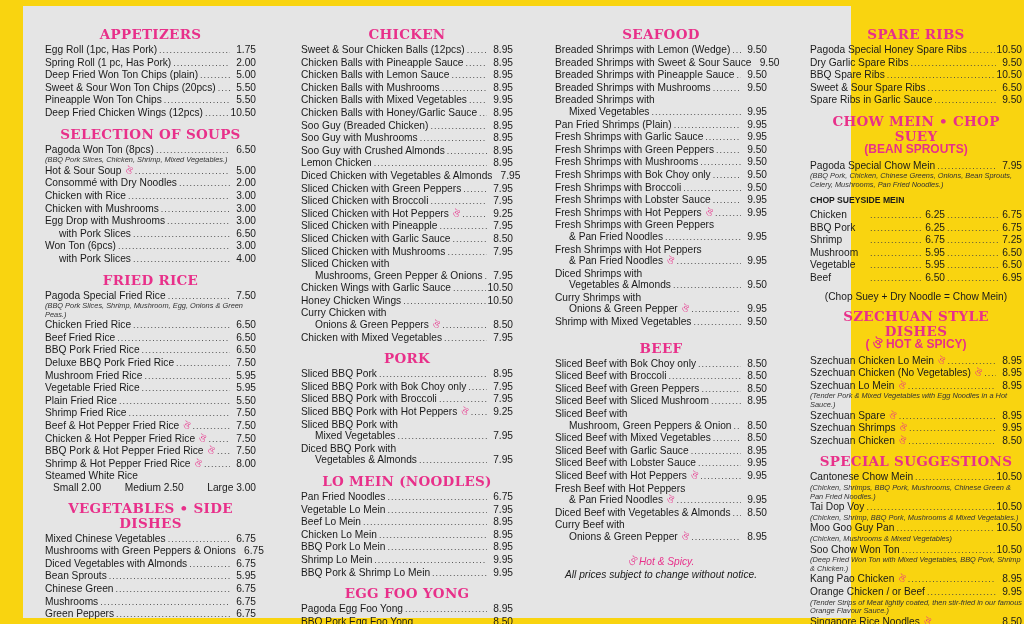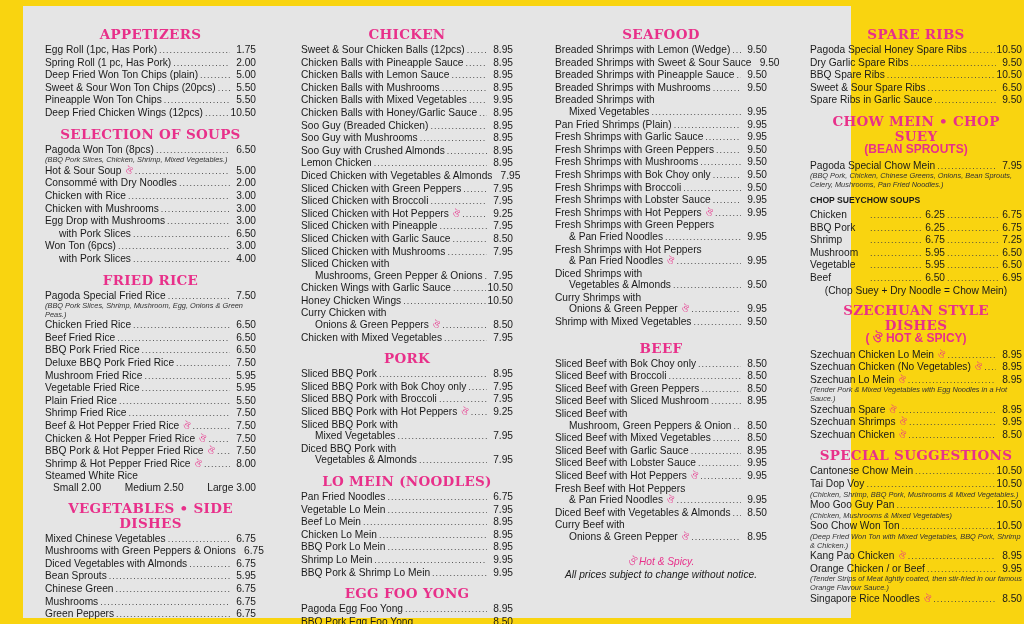--- a/index.html
+++ b/index.html
@@ -691,21 +691,21 @@
     <h2>CHOW MEIN • CHOP SUEY</h2>
     <div class="sub">(BEAN SPROUTS)</div>
     <div class="row">
       <span class="name">Pagoda Special Chow Mein</span>
       <span class="dots"></span>
       <span class="price">7.95</span>
     </div>
     <div class="note">(BBQ Pork, Chicken, Chinese Greens, Onions, Bean Sprouts, Celery, Mushrooms, Pan Fried Noodles.)</div>
     <div class="cs-head">
       <span>CHOP SUEY</span>
-      <span>CHOW SOUPS</span>
+      <span>SIDE MEIN</span>
     </div>
     <div>
         <div class="cs-row">
           <span class="name">Chicken</span>
           <span class="dots"></span>
           <span class="price">6.25</span>
           <span class="dots"></span>
           <span class="price">6.75</span>
         </div>
         <div class="cs-row">
@@ -737,21 +737,21 @@
           <span class="price">6.50</span>
         </div>
         <div class="cs-row">
           <span class="name">Beef</span>
           <span class="dots"></span>
           <span class="price">6.50</span>
           <span class="dots"></span>
           <span class="price">6.95</span>
         </div>
       </div>
-    <div class="center" style="margin-top:0">(Chop Suey + Dry Noodle = Chow Mein)</div>
+    <div class="center" style="margin-top:6px">(Chop Suey + Dry Noodle = Chow Mein)</div>
 
     <h2>SZECHUAN STYLE DISHES</h2>
     <div class="sub">
       <span>(</span>
       <span>ঔ</span>
       <span>HOT &amp; SPICY)</span>
     </div>
     <div>
         <div class="row">
           <span class="name">Szechuan Chicken Lo Mein</span>
@@ -792,20 +792,21 @@
         </div>
       </div>
 
     <h2>SPECIAL SUGGESTIONS</h2>
     <div>
         <div class="row">
           <span class="name">Cantonese Chow Mein</span>
           <span class="dots"></span>
           <span class="price">10.50</span>
         </div>
+        <div class="note">(Chicken, Shrimps, BBQ Pork, Mushrooms, Chinese Green &amp; Pan Fried Noodles.)</div>
         <div class="row">
           <span class="name">Tai Dop Voy</span>
           <span class="dots"></span>
           <span class="price">10.50</span>
         </div>
         <div class="note">(Chicken, Shrimp, BBQ Pork, Mushrooms &amp; Mixed Vegetables.)</div>
         <div class="row">
           <span class="name">Moo Goo Guy Pan</span>
           <span class="dots"></span>
           <span class="price">10.50</span>

